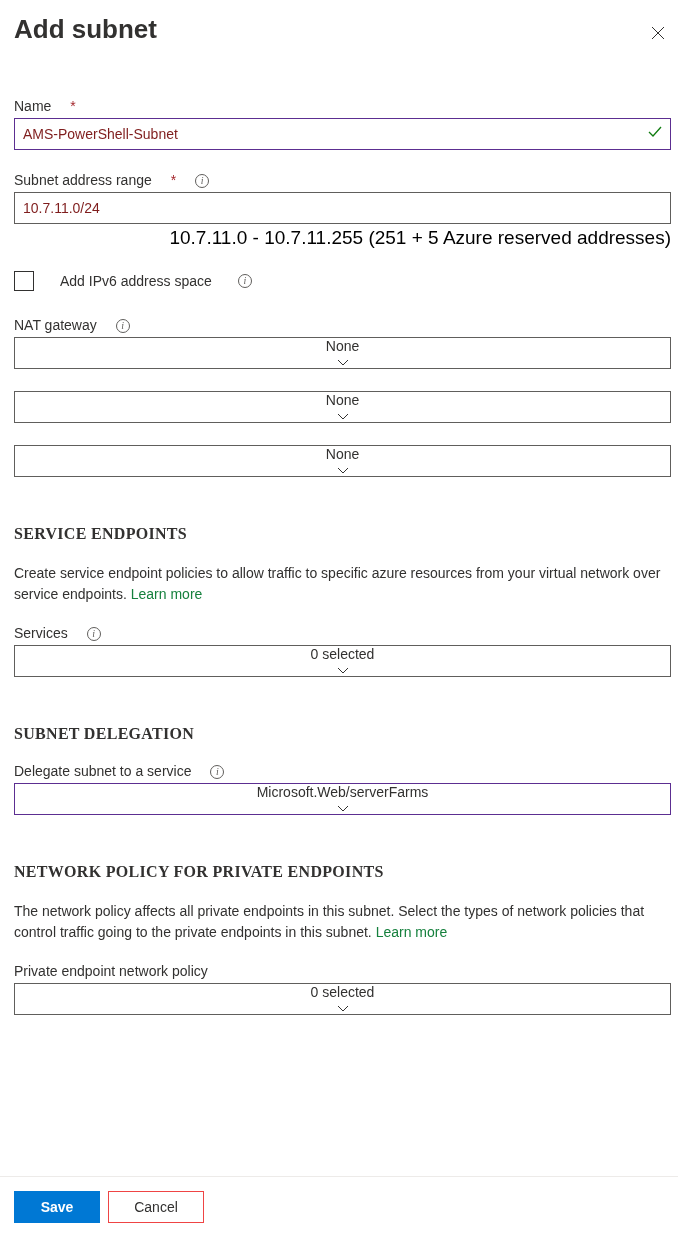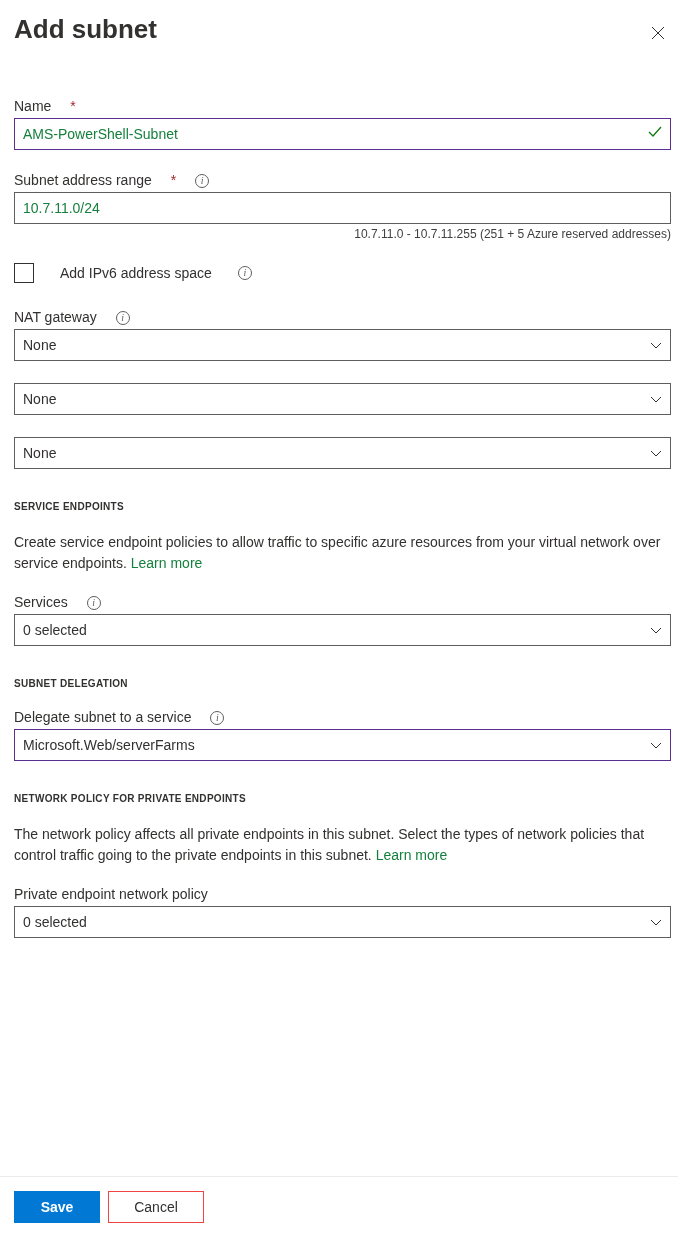--- a/index.html
+++ b/index.html
@@ -33,55 +33,56 @@
     .info-icon {
       display: inline-flex; width: 14px; height: 14px;
       border: 1px solid #605e5c; border-radius: 50%;
       font-size: 10px; justify-content: center; align-items: center;
       color: #605e5c; font-style: italic; font-family: serif;
       line-height: 1;
     }
     .text-input {
       width: 100%; height: 32px; padding: 0 8px;
       border: 1px solid #605e5c; font-size: 14px;
-      font-family: inherit; color: #15803d; outline: none;
+      font-family: inherit; color: #7f1d1d; outline: none;
     }
     .text-input.valid { border: 1px solid #5c2e91; }
     .input-wrap { position: relative; }
     .check-icon {
       position: absolute; right: 8px; top: 50%;
       transform: translateY(-50%); color: #107c10;
       font-size: 16px;
     }
     .helper-right {
-      text-align: right; font-size: 12px; color: #404040;
+      text-align: right; font-size: 19px; color: #000000;
       margin-top: 3px;
     }
     .checkbox-row {
       display: flex; align-items: center; gap: 26px;
       margin-bottom: 26px; font-size: 14px;
     }
     .cb {
       width: 20px; height: 20px; border: 1px solid #323130;
       background: #fff; cursor: pointer;
     }
     .select {
       width: 100%; height: 32px; border: 1px solid #605e5c;
       display: flex; align-items: center; justify-content: space-between;
       padding: 0 8px; font-size: 14px; cursor: pointer;
       background: #fff;
+      flex-direction: column;
     }
     .select.highlighted { border: 1px solid #5c2e91; }
     .chevron {
       width: 12px; height: 12px; display: inline-block;
     }
     .chevron svg { width: 12px; height: 12px; }
     .section-heading {
-      font-size: 10px; font-weight: 600; letter-spacing: 0.3px;
-      margin-top: 32px; margin-bottom: 20px;
+      font-size: 16px; font-weight: 600; letter-spacing: 0.3px;
+      margin-top: 48px; margin-bottom: 20px; font-family: Liberation Serif, serif;
     }
     .section-desc {
       font-size: 14px; color: #323130; line-height: 1.5;
       margin-bottom: 20px;
     }
     .link { color: #15803d; text-decoration: none; cursor: pointer; }
     .footer {
       position: absolute; bottom: 0; left: 0; right: 7px;
       border-top: 1px solid #edebe9; padding: 14px;
       display: flex; gap: 8px;

